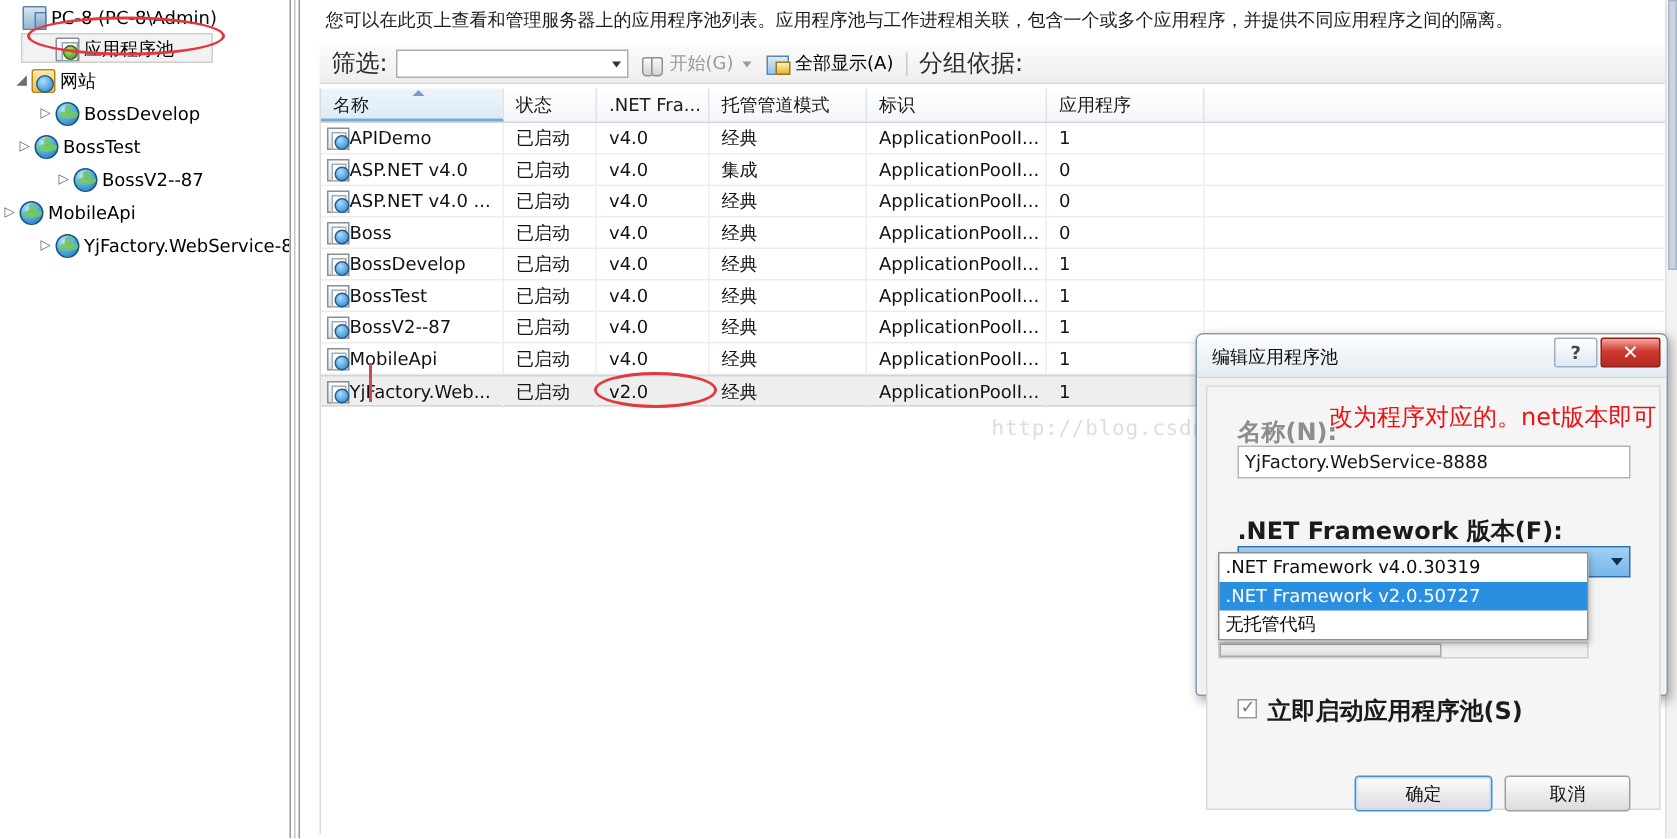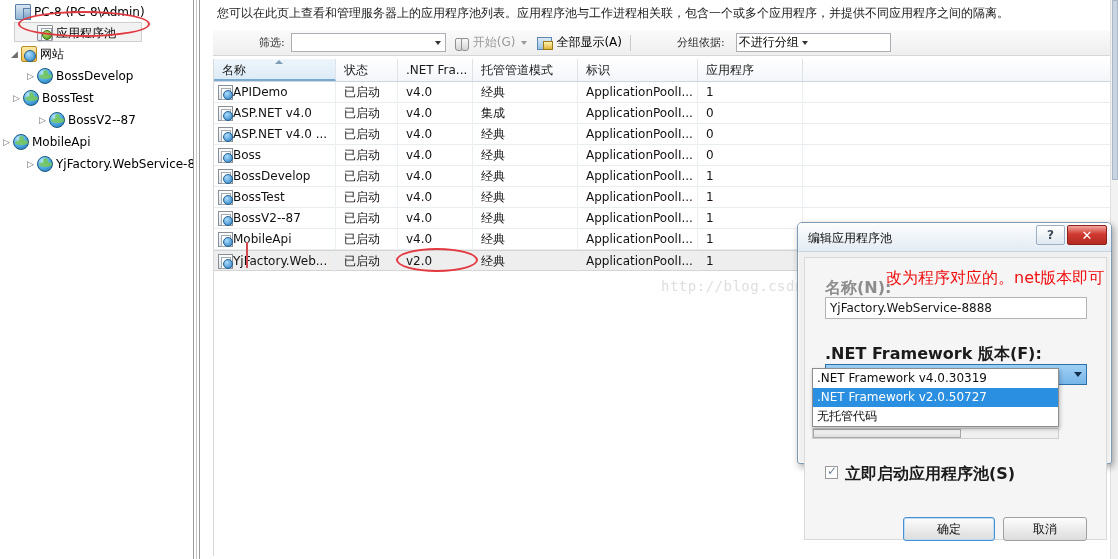--- a/index.html
+++ b/index.html
@@ -63,21 +63,21 @@
 
   #desc { position:absolute; left:16px; top:5px; right:6px; font-size:12px; color:#1a1a1a; line-height:16px; }
 
   
   #filterbar {
     position:absolute; left:12px; top:30px; width:903px; height:26px;
     background: linear-gradient(#fbfbfb,#eeeeee);
     border-bottom:1px solid #d6d6d6;
     display:flex; align-items:center; padding-left:8px;
   }
-  .fb-label { font-size:11px; color:#2b2b2b; margin-right:6px;margin-left:38px; }
+  .fb-label { font-size:16px; color:#2b2b2b; margin-right:6px; }
   .fb-input {
     width:155px; height:19px; background:#fff; border:1px solid #abadb3;
     display:flex; align-items:center; padding:0 2px;
   }
   .fb-input .val { flex:1; font-size:12px; }
   .tiny-arrow { width:0;height:0;border-left:3px solid transparent;border-right:3px solid transparent;
     border-top:4px solid #333; margin-left:3px; margin-right:2px; }
   .tiny-arrow.dim { border-top-color:#9a9a9a; }
   .fb-btn { display:flex; align-items:center; margin-left:8px; font-size:12px; }
   .fb-btn.disabled { color:#9a9a9a; }
@@ -225,24 +225,20 @@
         <span class="binoc"></span>
         <span>开始(G)</span>
         <span class="tiny-arrow dim" style="margin-left:6px"></span>
       </div>
       <div class="fb-btn">
         <span class="showall-ic"></span>
         <span>全部显示(A)</span>
       </div>
       <div class="fb-sep"></div>
       <span class="fb-label">分组依据:</span>
-      <div class="fb-select">
-        <span class="val">不进行分组</span>
-        <span class="tiny-arrow"></span>
-      </div>
     </div>
 
     <div id="grid">
       <div id="grid-header">
           <div class="hc sorted" style="left:0px;width:122px;"><span class="sort-caret"></span><span>名称</span></div>
           <div class="hc" style="left:122px;width:62px;"><span>状态</span></div>
           <div class="hc" style="left:184px;width:75px;"><span>.NET Fra...</span></div>
           <div class="hc" style="left:259px;width:105px;"><span>托管管道模式</span></div>
           <div class="hc" style="left:364px;width:120px;"><span>标识</span></div>
           <div class="hc" style="left:484px;width:105px;"><span>应用程序</span></div>

